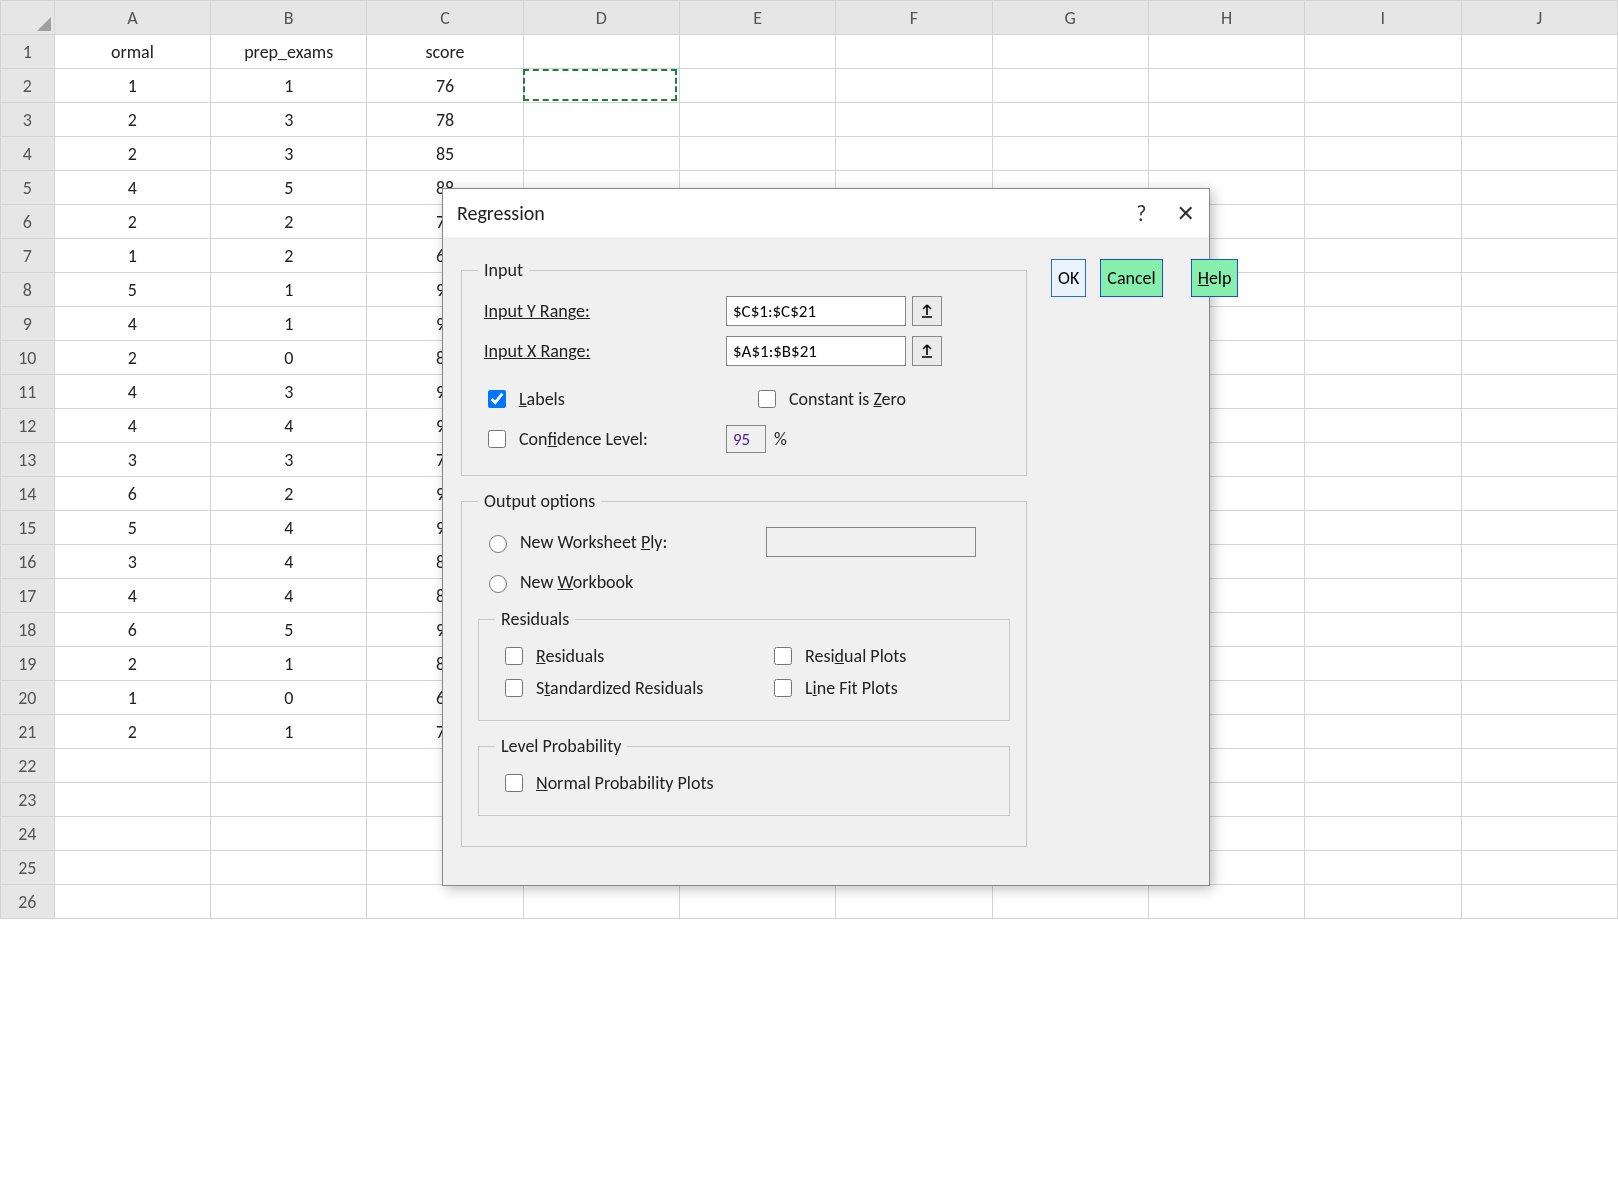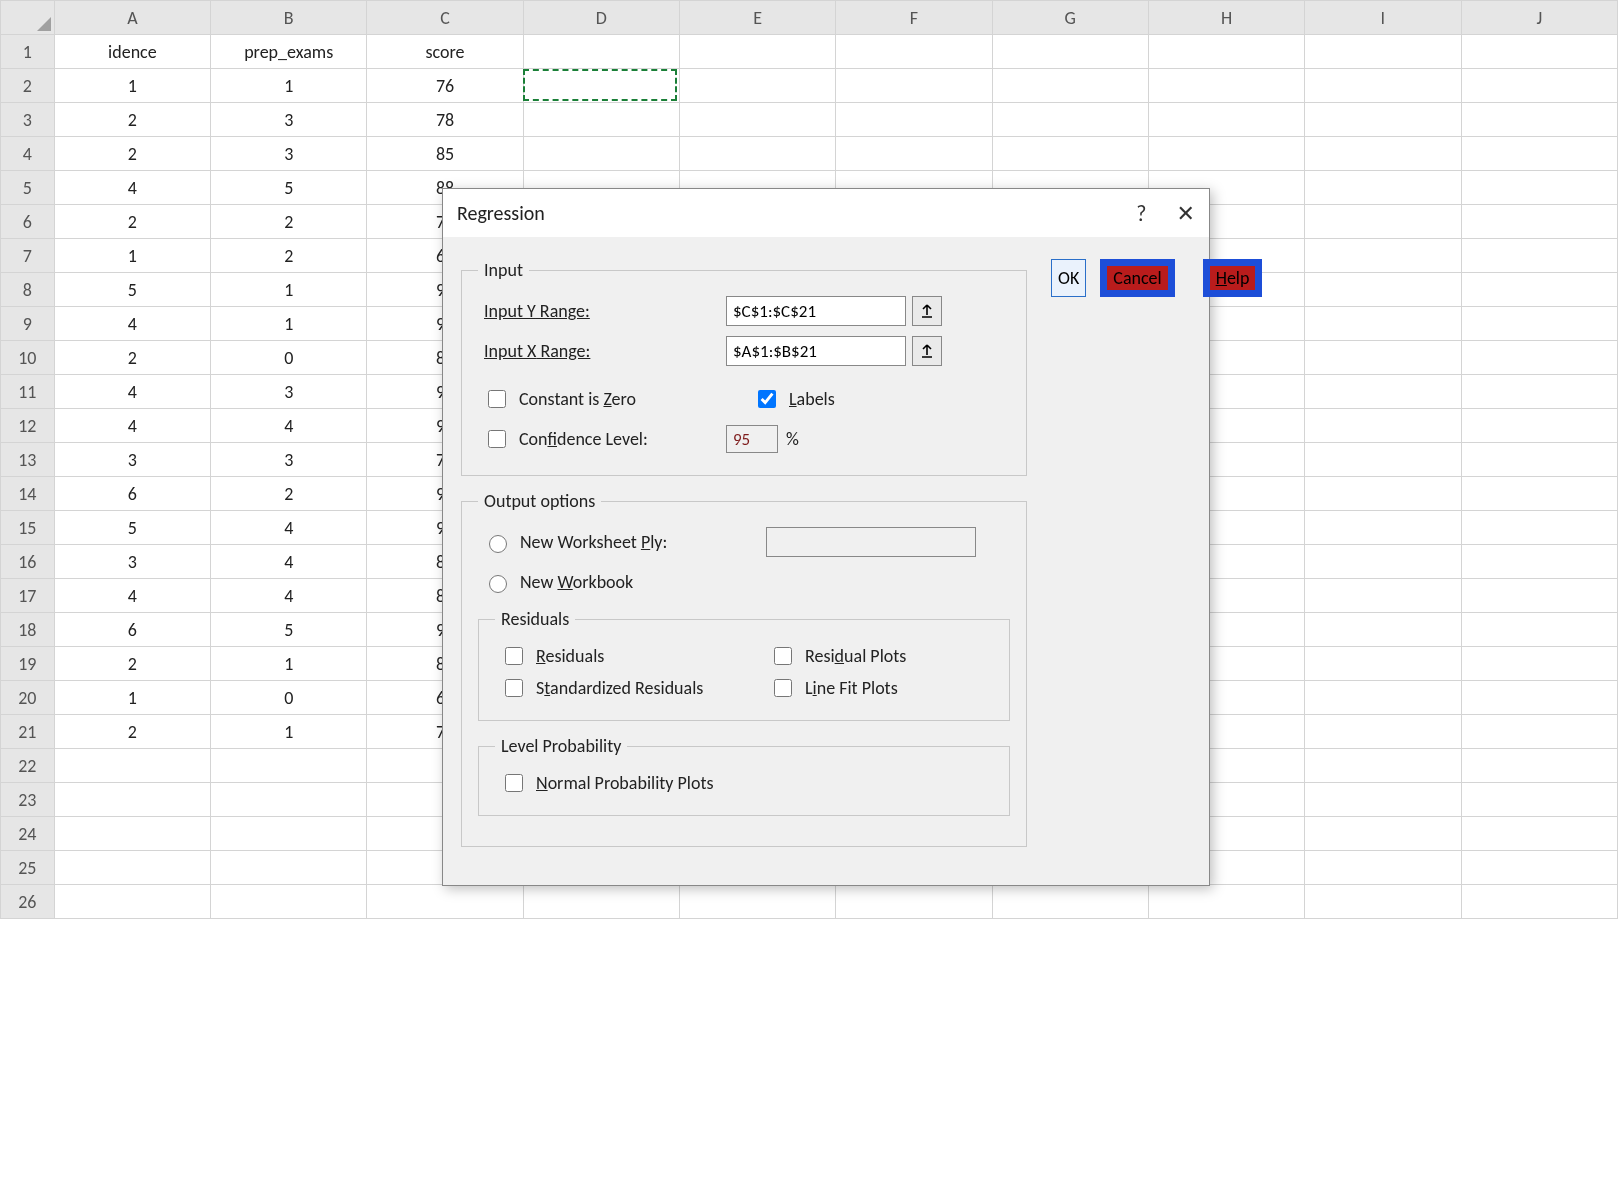--- a/index.html
+++ b/index.html
@@ -138,38 +138,38 @@
     padding: 4px 6px;
   }
   .chk input[type=checkbox] {
     width:18px; height:18px;
   }
   .rad input[type=radio] {
     width:18px; height:18px;
   }
   .btn {
     height: 38px;
-    border: 7px solid #1d4ed8;
-    background: #b91c1c;
+    border: 1px solid #1d4ed8;
+    background: #86efac;
     font-family: inherit;
     font-size: 18px;
     cursor: pointer;
   }
   .btn.primary {
     border: 1px solid #2a6fc9;
     background: #eaf2fc;
   }
   .two-col {
     display:flex; gap:40px;
   }
   .two-col > div { flex:1; }
   .ul { text-decoration: underline; text-decoration-thickness:1px; }
   .small-input {
-    width: 52px; height:28px; border:1px solid #888; padding:2px 6px; font-family:inherit; font-size:17px;
-    background:#f0f0f0; color:#7f1d1d;
+    width: 40px; height:28px; border:1px solid #888; padding:2px 6px; font-family:inherit; font-size:17px;
+    background:#f0f0f0; color:#4c1d95;
   }
 </style>
 </head>
 <body>
 
 <div class="sheet">
   <table class="grid" id="grid">
       <colgroup>
         <col style="width: 44px;">
         <col style="width: 128px;">
@@ -196,21 +196,21 @@
           <th class="colhdr">F</th>
           <th class="colhdr">G</th>
           <th class="colhdr">H</th>
           <th class="colhdr">I</th>
           <th class="colhdr">J</th>
         </tr>
       </thead>
       <tbody>
         <tr>
           <th class="rowhdr">1</th>
-          <td class="bold">idence</td>
+          <td class="bold">ormal</td>
           <td class="bold">prep_exams</td>
           <td class="bold">score</td>
           <td></td>
           <td></td>
           <td></td>
           <td></td>
           <td></td>
           <td></td>
           <td></td>
         </tr>
@@ -575,28 +575,28 @@
               <div class="ref-btn">
                 <svg viewBox="0 0 16 16">
                     <path d="M8 2 L8 12 M8 2 L4 6 M8 2 L12 6 M3 14 L13 14" stroke="#000" stroke-width="1.6" fill="none"></path>
                   </svg>
               </div>
             </div>
           </div>
           <div class="row" style="margin-top:8px;">
             <div style="flex:1;">
               <label class="chk">
-                <input type="checkbox" style="">
-                <span>Constant is <span class="ul">Z</span>ero</span>
+                <input type="checkbox" checked="" style="">
+                <span><span class="ul">L</span>abels</span>
               </label>
             </div>
             <div style="flex:1;">
               <label class="chk">
-                <input type="checkbox" checked="" style="">
-                <span><span class="ul">L</span>abels</span>
+                <input type="checkbox" style="">
+                <span>Constant is <span class="ul">Z</span>ero</span>
               </label>
             </div>
           </div>
           <div class="row">
             <label class="chk" style="flex:0 0 240px;">
               <input type="checkbox" style="">
               <span>Con<span class="ul">f</span>idence Level:</span>
             </label>
             <input class="small-input" disabled="" value="95" style="">
             <span>%</span>

